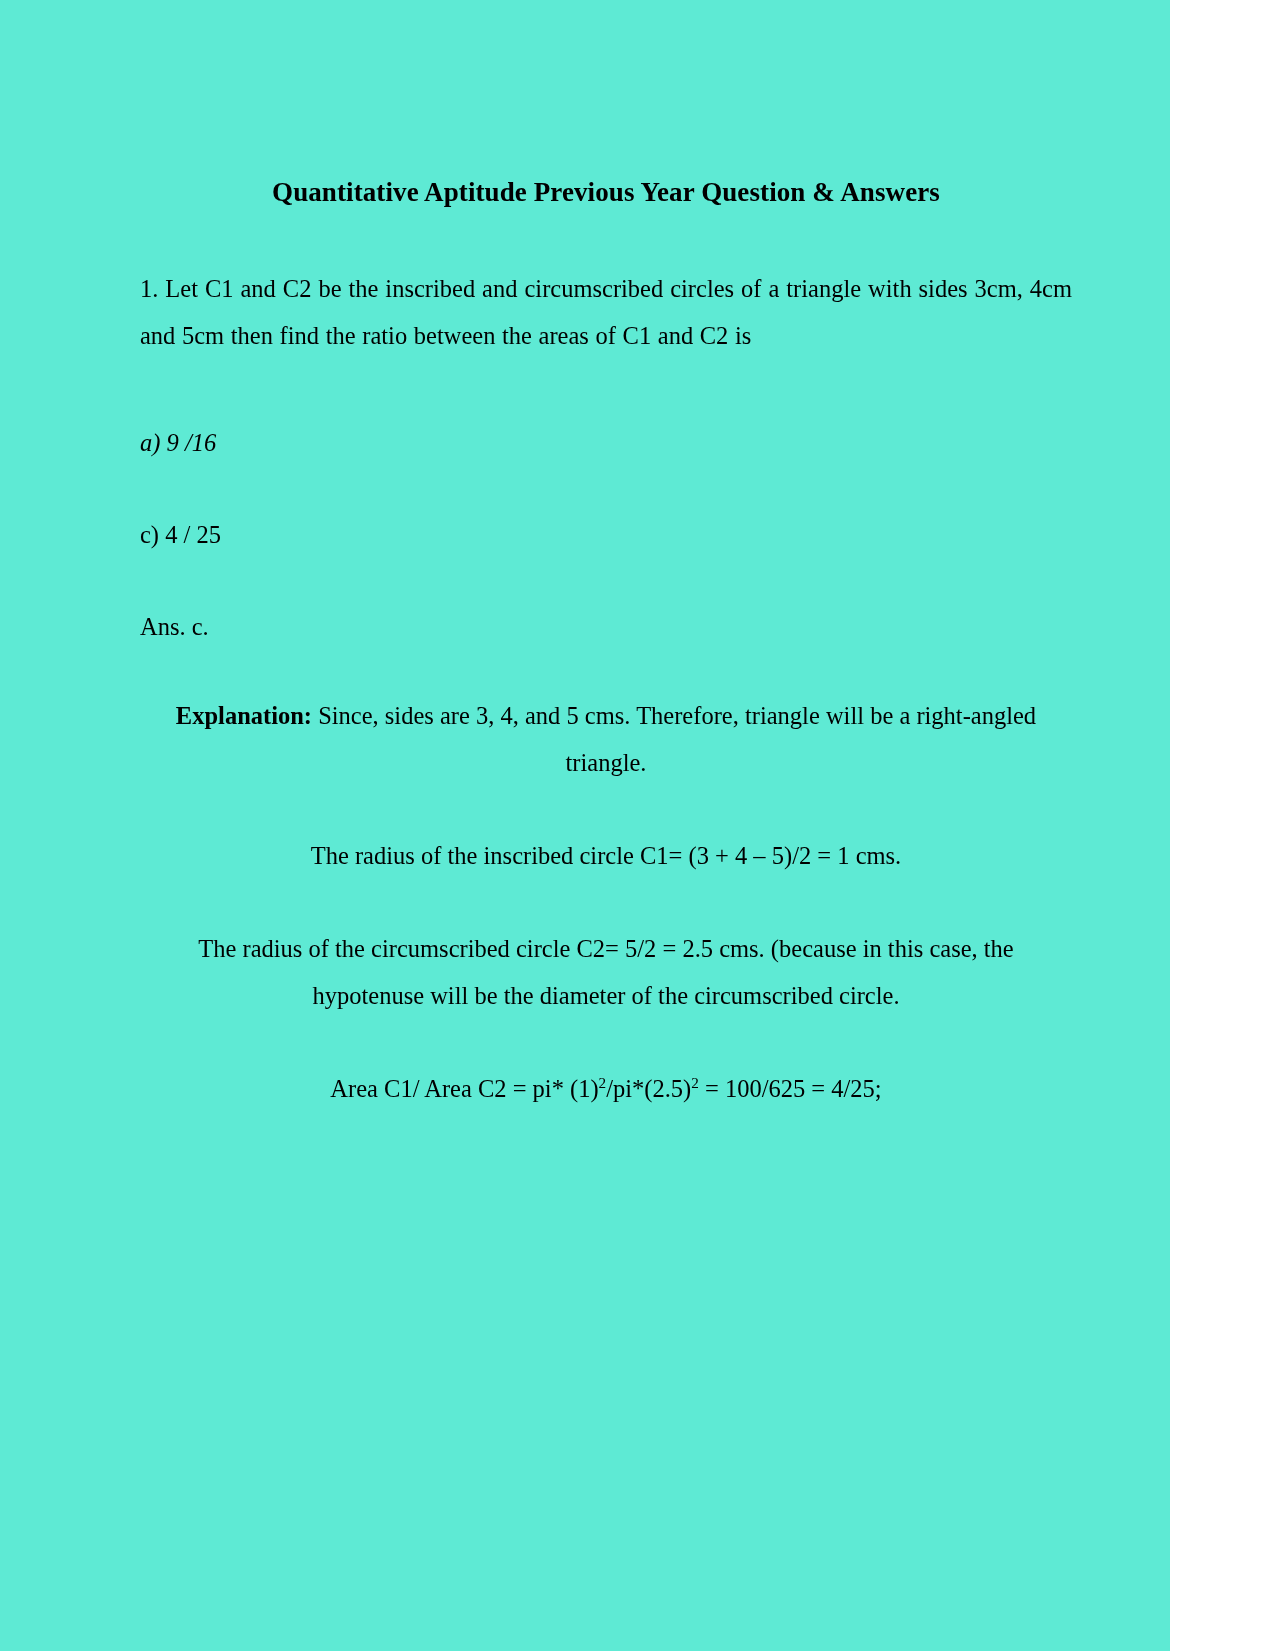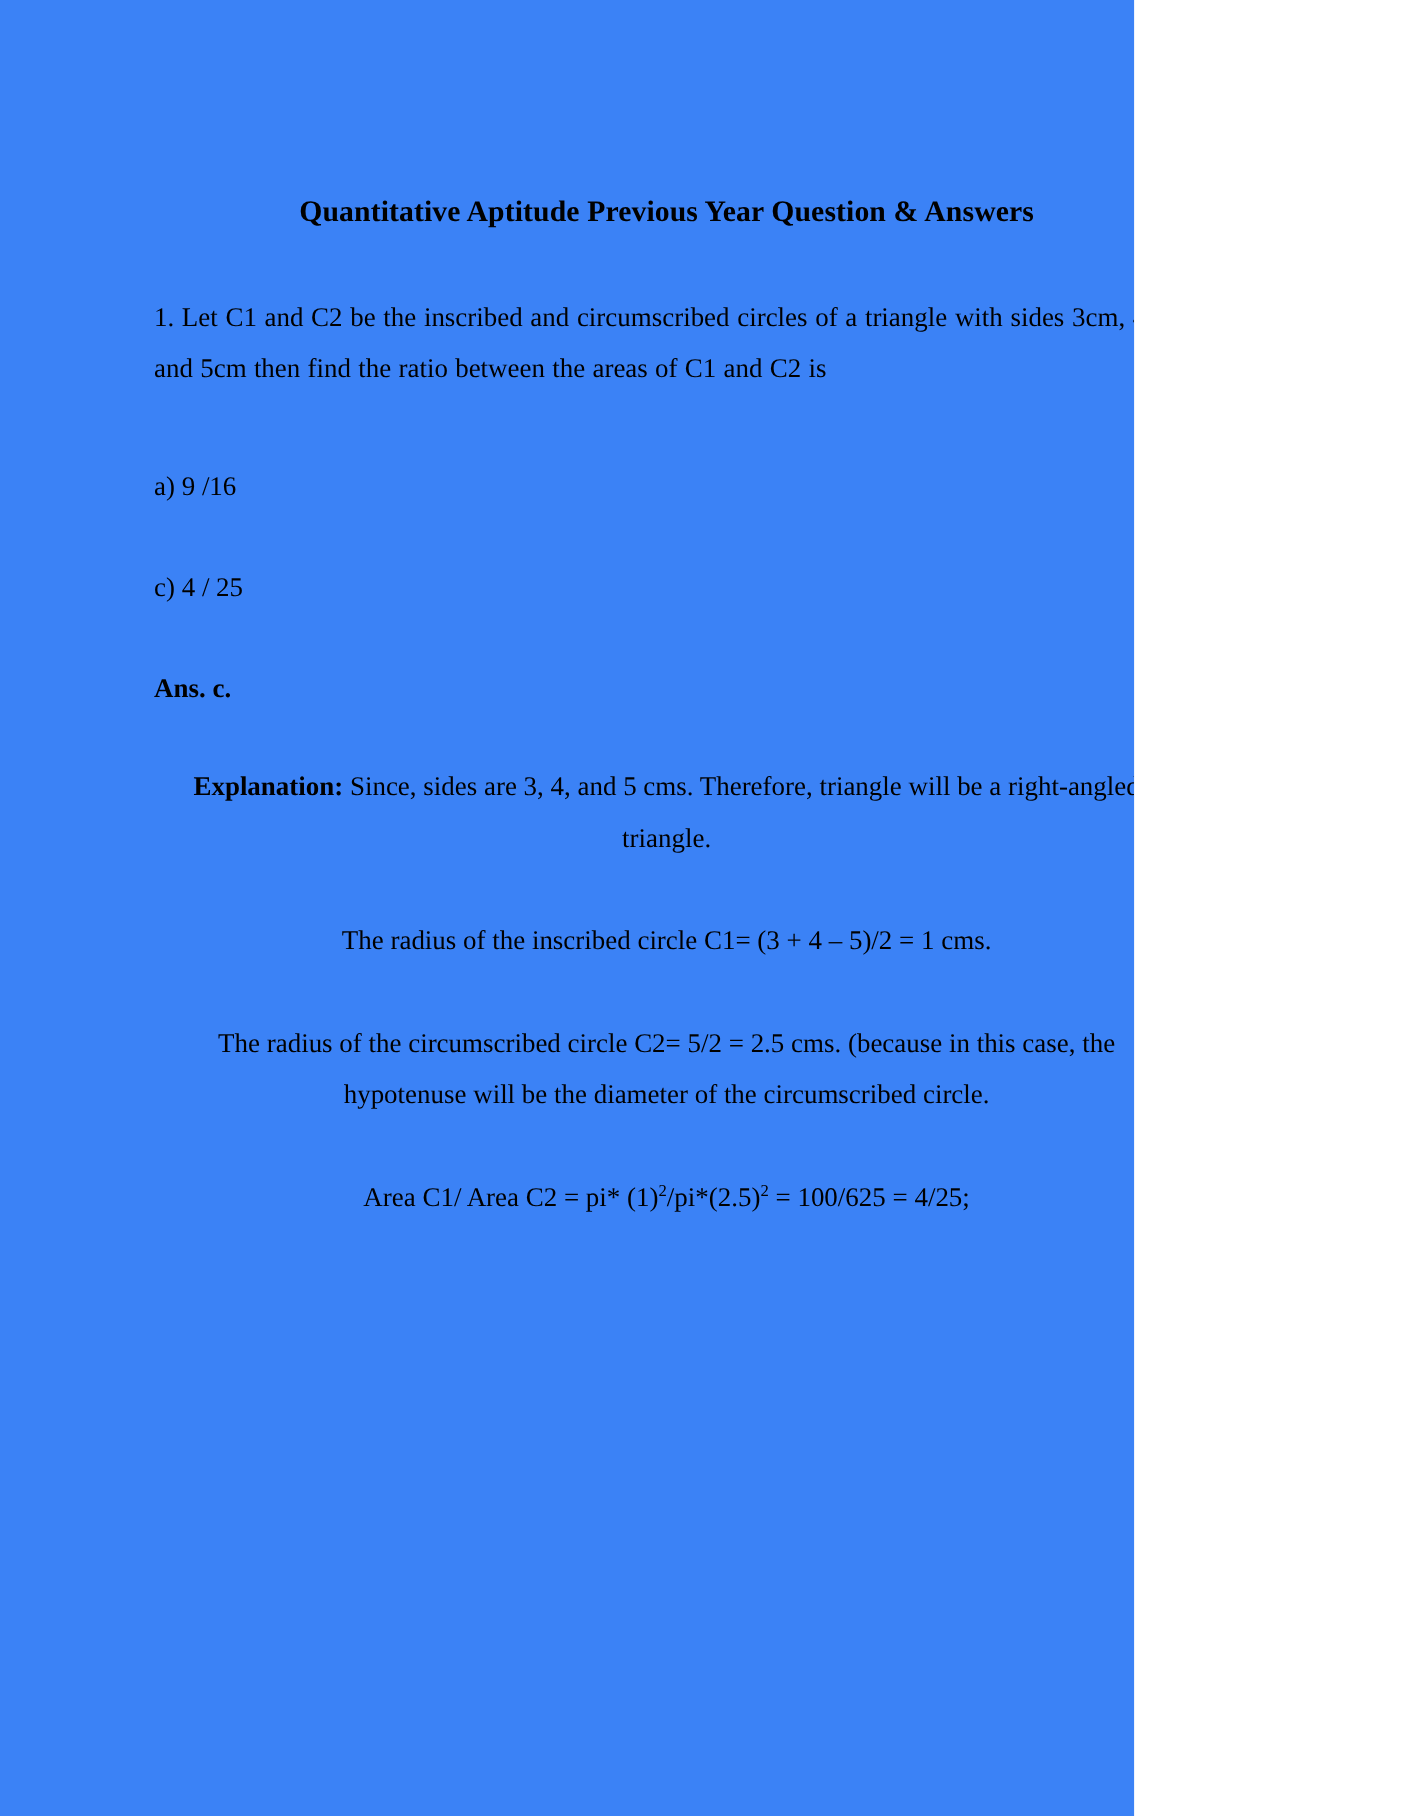--- a/index.html
+++ b/index.html
@@ -11,23 +11,23 @@
   body {
     width: 1275px;
     height: 1651px;
     font-family: "Liberation Serif", "DejaVu Serif", serif;
     color: #000000;
     -webkit-font-smoothing: antialiased;
   }
 
   .page {
     position: relative;
-    width: 1031px;
+    width: 1170px;
     height: 1651px;
-    background: #3b82f6;
+    background: #5eead4;
     box-sizing: border-box;
     padding: 0;
     overflow: hidden;
   }
 
   
   .content {
     position: absolute;
     left: 140px;
     top: 0;
@@ -55,25 +55,25 @@
     word-spacing: 0.5px;
   }
 
   .option {
     font-size: 24.5px;
     font-weight: normal;
     line-height: 1.5;
     margin: 0;
     padding-top: 55px;
   }
-  .option.first { padding-top: 66px; }
+  .option.first { padding-top: 66px; font-style: italic; }
 
   .answer {
     font-size: 24.5px;
-    font-weight: bold;
+    font-weight: normal;
     line-height: 1.5;
     margin: 0;
     padding-top: 55px;
   }
 
   .para {
     font-size: 24.5px;
     font-weight: normal;
     text-align: center;
     line-height: 1.92;

